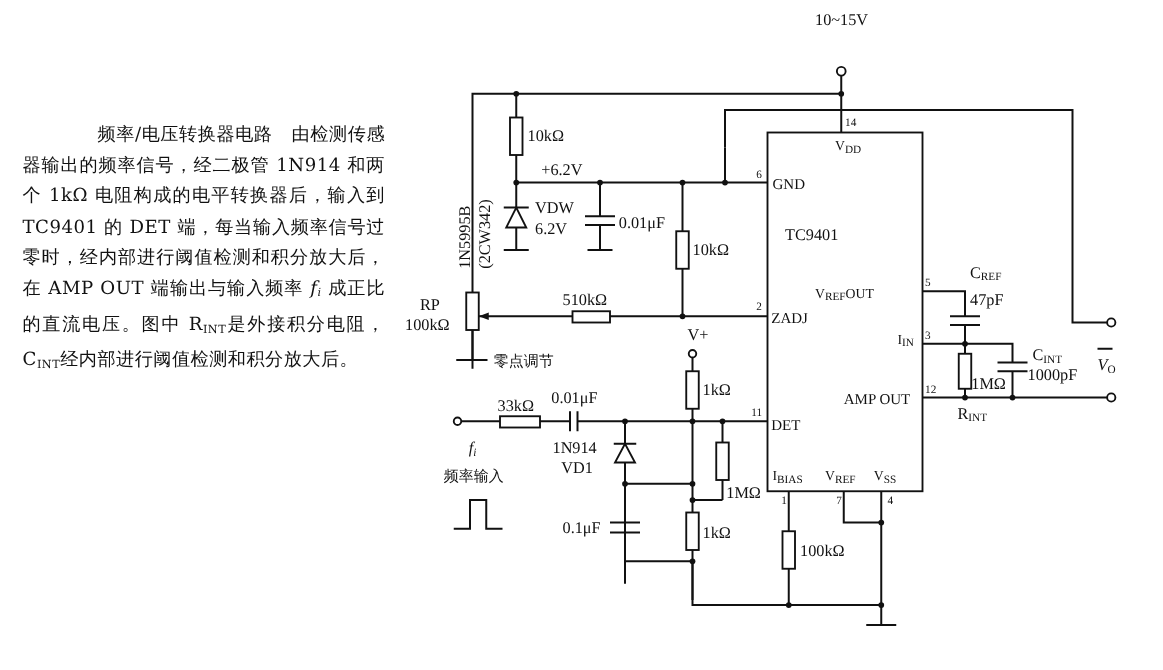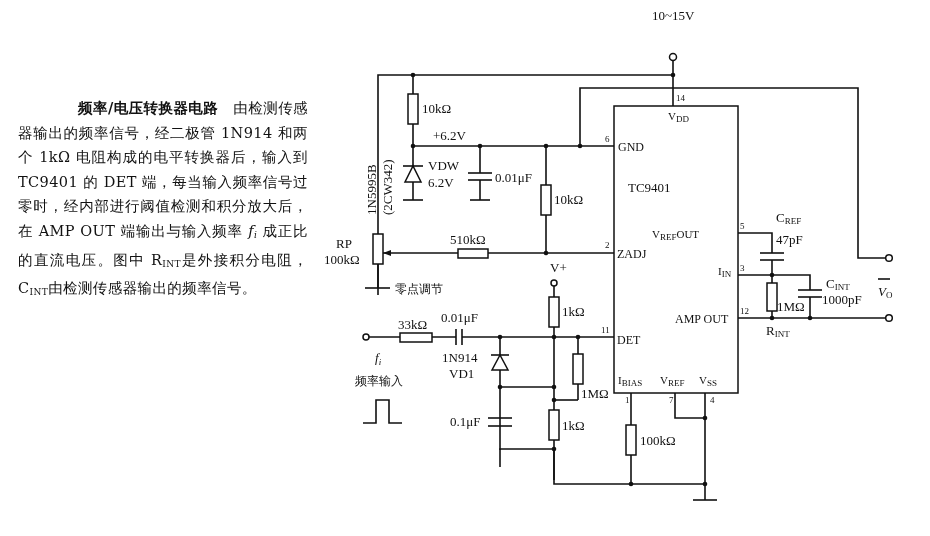--- a/index.html
+++ b/index.html
@@ -1,34 +1,34 @@
 <!DOCTYPE html>
 <html><head>
 <meta charset="utf-8">
 <style>
   html,body{margin:0;padding:0;background:#fff;}
   body{width:930px;height:536px;position:relative;overflow:hidden;font-family:"DejaVu Serif","Liberation Serif",serif;color:#111;}
   .desc{position:absolute;left:18px;top:96px;width:290px;font-size:14.5px;line-height:24.6px;letter-spacing:0.4px;text-align:justify;}
   .desc p{margin:0;text-indent:0;}
-  .desc .title{font-weight:bold;}
+  .desc .title{font-weight:normal;}
   .desc sub{font-size:9px;vertical-align:-2px;}
   svg{position:absolute;left:0;top:0;}
   svg text{font-family:"Liberation Serif","DejaVu Serif",serif;fill:#111;}
   .w{stroke:#111;stroke-width:1.6;fill:none;}
   .r{stroke:#111;stroke-width:1.5;fill:#fff;}
   .dot{fill:#111;}
   .lbl{font-size:13px;}
   .sm{font-size:9px;}
   .cn{font-family:"DejaVu Sans",sans-serif;font-size:12px;}
 </style>
 </head>
 <body>
 
 <div class="desc">
-  <p><span style="display:inline-block;width:60px"></span><span class="title">频率/电压转换器电路</span>&nbsp;&nbsp;&nbsp;<span>由检测传感器输出的频率信号，经二极管 1N914 和两个 1kΩ 电阻构成的电平转换器后，输入到 TC9401 的 DET 端，每当输入频率信号过零时，经内部进行阈值检测和积分放大后，在 AMP OUT 端输出与输入频率 </span><i>f<sub>i</sub></i><span> 成正比的直流电压。图中 R</span><sub>INT</sub><span>是外接积分电阻，C</span><sub>INT</sub><span>由检测传感器输出的频率信号。</span></p>
+  <p><span style="display:inline-block;width:60px"></span><span class="title">频率/电压转换器电路</span>&nbsp;&nbsp;&nbsp;<span>由检测传感器输出的频率信号，经二极管 1N914 和两个 1kΩ 电阻构成的电平转换器后，输入到 TC9401 的 DET 端，每当输入频率信号过零时，经内部进行阈值检测和积分放大后，在 AMP OUT 端输出与输入频率 </span><i>f<sub>i</sub></i><span> 成正比的直流电压。图中 R</span><sub>INT</sub><span>是外接积分电阻，C</span><sub>INT</sub><span>经内部进行阈值检测和积分放大后。</span></p>
 </div>
 
 <svg width="930" height="536" viewBox="0 0 930 536">
 
   <text x="652" y="20" class="lbl">10~15V</text>
   <circle cx="673" cy="57" r="3.5" class="r"></circle>
   <line x1="673" y1="60" x2="673" y2="106" class="w"></line>
   <circle cx="673" cy="75" r="2.3" class="dot"></circle>
 
   <polyline points="673,75 378,75 378,295" class="w"></polyline>

